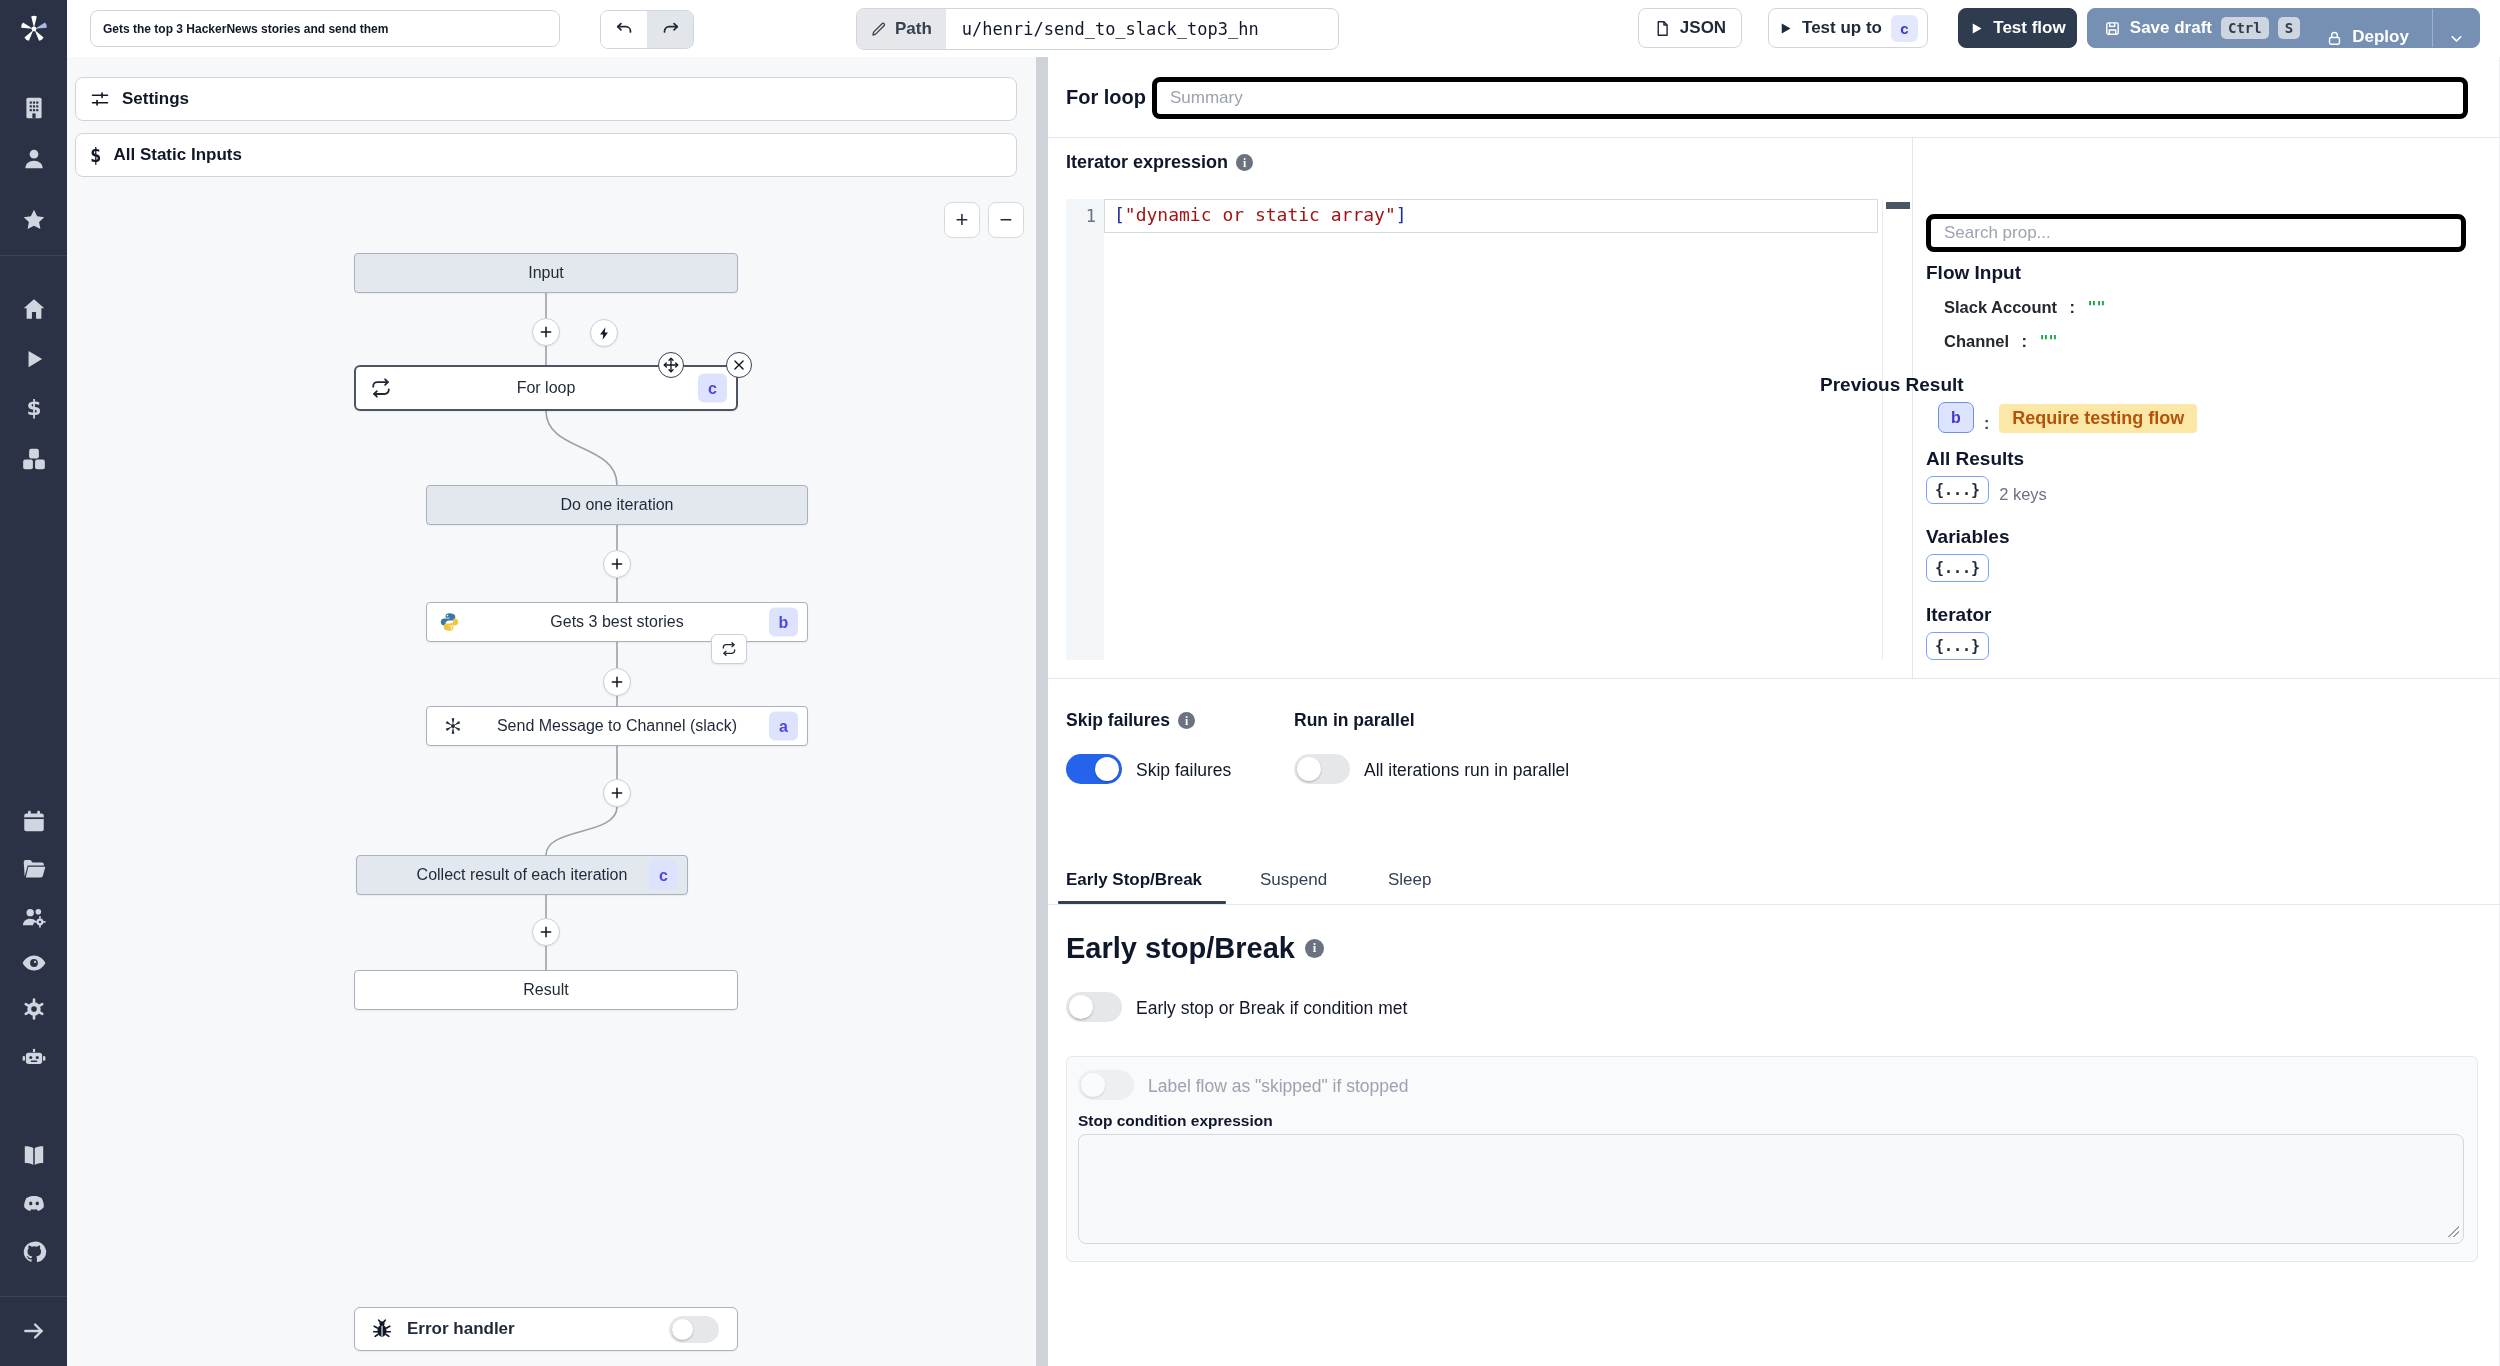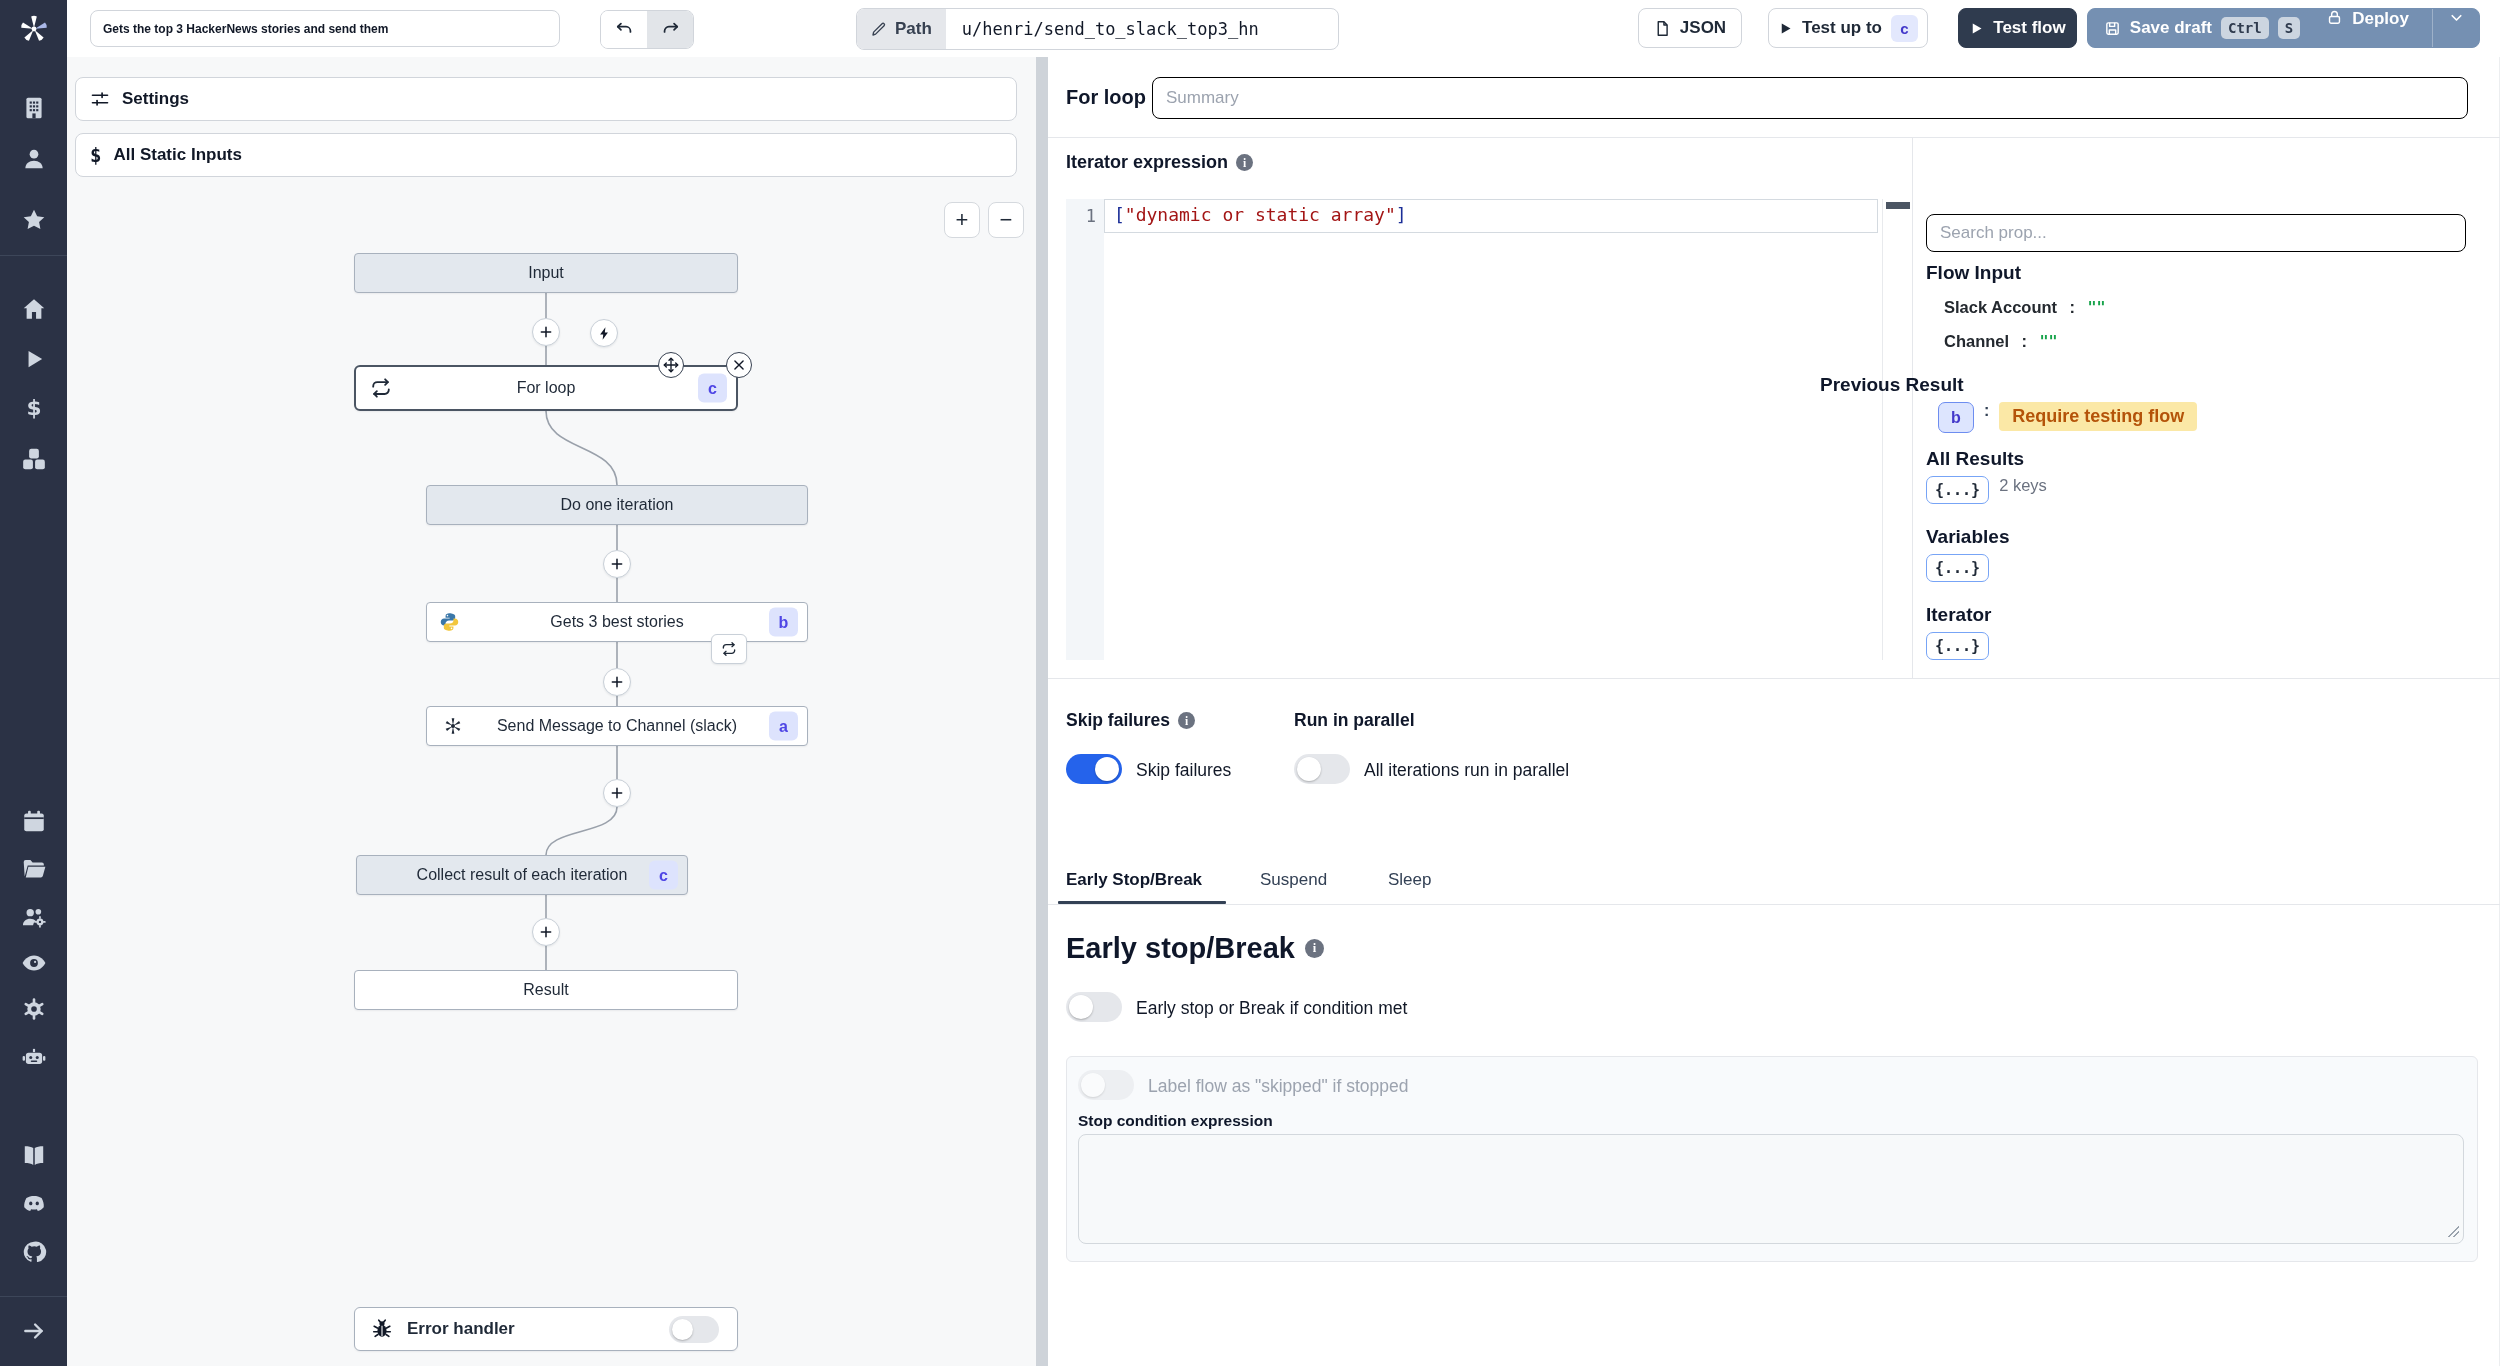--- a/index.html
+++ b/index.html
@@ -1,18 +1,18 @@
 <!DOCTYPE html>
 <html><head>
 <meta charset="utf-8">
 <style>
   html,body{margin:0;padding:0;background:#fff;font-family:"Liberation Sans",sans-serif;color:#111827}
   .root{position:relative;width:2500px;height:1366px;overflow:hidden;background:#fff}
   .abs{position:absolute}
-  .row{display:flex;align-items:flex-start}
+  .row{display:flex;align-items:flex-end}
   svg{display:block}
   .nowrap{white-space:nowrap}
   
   .topbar{position:absolute;left:67px;top:0;right:0;height:57px;background:#fff;border-bottom:1px solid #e5e7eb}
   .logo{position:absolute;left:0;top:0;width:67px;height:57px;background:#2b3245;display:flex;align-items:center;justify-content:center;border-bottom:1px solid #3a4357}
   .title-input{position:absolute;left:90px;top:10px;width:470px;height:37px;border:1px solid #d1d5db;border-radius:8px;font-family:"Liberation Sans",sans-serif;font-size:12px;font-weight:600;color:#111827;padding:0 12px;box-sizing:border-box;outline:none;background:#fff}
   .undo-group{position:absolute;left:600px;top:10px;height:37px;display:flex;border:1px solid #d1d5db;border-radius:8px;overflow:hidden;background:#fff}
   .undo-group .ubtn{width:46px;height:100%;display:flex;align-items:center;justify-content:center;background:#fff;border:none;cursor:pointer}
   .undo-group .ubtn.pressed{background:#e2e5e9}
   .path-group{position:absolute;left:856px;top:8px;height:40px;display:flex;align-items:stretch;border:1px solid #d1d5db;border-radius:8px;overflow:hidden;background:#fff}
@@ -37,21 +37,21 @@
   .node .nicon{position:absolute;left:14px;top:50%;transform:translateY(-50%)}
   .plusc{position:absolute;width:28px;height:28px;border-radius:50%;background:#fff;border:1px solid #c9d0d8;display:flex;align-items:center;justify-content:center;box-shadow:0 1px 2px rgba(16,24,40,.08);cursor:pointer;box-sizing:border-box}
   .nodec{position:absolute;width:26px;height:26px;border-radius:50%;background:#fff;border:1.6px solid #374151;display:flex;align-items:center;justify-content:center;cursor:pointer;box-sizing:border-box}
   .splitter{position:absolute;left:1036px;top:57px;width:12px;bottom:0;background:#ced3d9;cursor:col-resize}
   
   .right-panel{position:absolute;left:1048px;top:57px;right:0;bottom:0;background:#fff;border-right:1px solid #eceef0}
   .hline{position:absolute;height:1px;background:#e5e7eb}
   .vline{position:absolute;width:1px;background:#e5e7eb}
   .sec-h{position:absolute;font-weight:700;color:#0f172a;display:flex;align-items:center;gap:8px;white-space:nowrap}
   .info{width:17px;height:17px;border-radius:50%;background:#6b7280;color:#fff;font-size:11.5px;font-weight:700;display:inline-flex;align-items:center;justify-content:center;font-family:"Liberation Serif",serif}
-  .txt-input{border:1px solid #000000;border-radius:8px;font-family:"Liberation Sans",sans-serif;font-size:17px;color:#0f172a;padding:0 13px;box-sizing:border-box;outline:none;background:#fff}
+  .txt-input{border:5px solid #000000;border-radius:8px;font-family:"Liberation Sans",sans-serif;font-size:17px;color:#0f172a;padding:0 13px;box-sizing:border-box;outline:none;background:#fff}
   .txt-input::placeholder,.title-input::placeholder{color:#9ca3af}
   .mono{font-family:"DejaVu Sans Mono",monospace}
   .prop-key{font-weight:600;font-size:16.5px;color:#24292f}
   .gq{color:#16a34a;font-weight:700;font-family:"DejaVu Sans Mono",monospace;font-size:15px}
   .obj-chip{display:inline-flex;align-items:center;justify-content:center;border:1.4px solid #77a4f6;border-radius:7px;background:#fff;font-family:"DejaVu Sans Mono",monospace;font-weight:700;font-size:15px;color:#1f2937;padding:4px 8px;cursor:pointer}
   .tgl{position:relative;display:inline-block;width:56px;height:30px;border-radius:15px;cursor:pointer}
   .tgl .knob{position:absolute;top:3px;width:24px;height:24px;border-radius:50%;background:#fff;box-shadow:0 1px 2px rgba(0,0,0,.25)}
   .tgl.on{background:#2563eb}.tgl.on .knob{right:3px}
   .tgl.off{background:#e5e7eb}.tgl.off .knob{left:3px}
   .tgl.disabled{background:#edeff2;cursor:default}.tgl.disabled .knob{background:#fafbfc;left:3px;box-shadow:0 1px 2px rgba(0,0,0,.12)}

